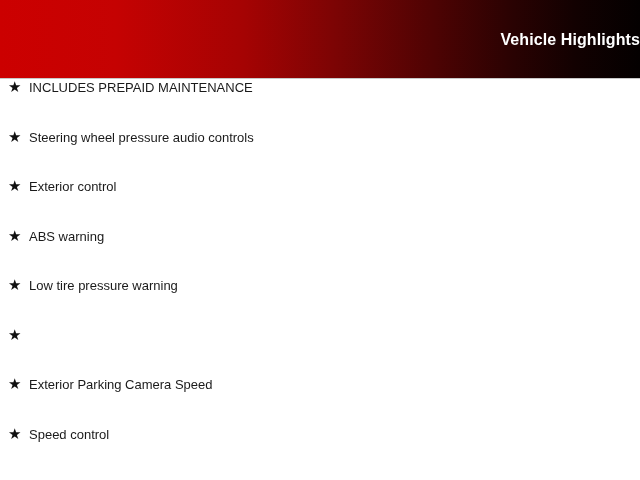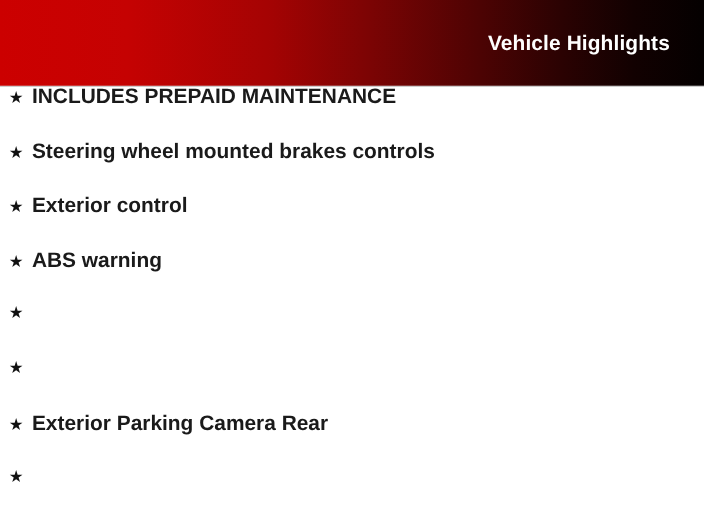--- a/index.html
+++ b/index.html
@@ -49,24 +49,23 @@
     left: 0;
     top: 78px;
     width: 640px;
     height: 1px;
     background: #9a9a9a;
     opacity: .55;
   }
 
   .banner-title {
     color: #ffffff;
-    font-size: 19px;
+    font-size: 16px;
     font-weight: bold;
     letter-spacing: .1px;
-    margin-right: 31px;
     margin-top: 1px;
     white-space: nowrap;
   }
 
   
   .highlights {
     position: absolute;
     left: 0;
     top: 79px;
     width: 640px;
@@ -85,24 +84,23 @@
     width: 21px;
     color: #111111;
     font-size: 15px;
     line-height: 1;
     text-align: left;
   }
 
   .highlight-label {
     flex: 0 1 auto;
     color: #1a1a1a;
-    font-size: 19px;
+    font-size: 13px;
     line-height: 1;
     white-space: nowrap;
-    font-weight: bold;
   }
 </style>
 </head>
 <body>
 
 <div class="page">
 
   <div class="banner">
     <span class="banner-title">Vehicle Highlights</span>
   </div>
@@ -110,45 +108,47 @@
 
   <ul class="highlights">
 
     <li class="highlight-row">
       <span class="bullet-star">★</span>
       <span class="highlight-label">INCLUDES PREPAID MAINTENANCE</span>
     </li>
 
     <li class="highlight-row">
       <span class="bullet-star">★</span>
-      <span class="highlight-label">Steering wheel mounted brakes controls</span>
+      <span class="highlight-label">Steering wheel pressure audio controls</span>
     </li>
 
     <li class="highlight-row">
       <span class="bullet-star">★</span>
       <span class="highlight-label">Exterior control</span>
     </li>
 
     <li class="highlight-row">
       <span class="bullet-star">★</span>
       <span class="highlight-label">ABS warning</span>
     </li>
 
     <li class="highlight-row">
       <span class="bullet-star">★</span>
+      <span class="highlight-label">Low tire pressure warning</span>
     </li>
 
     <li class="highlight-row">
       <span class="bullet-star">★</span>
     </li>
 
     <li class="highlight-row">
       <span class="bullet-star">★</span>
-      <span class="highlight-label">Exterior Parking Camera Rear</span>
+      <span class="highlight-label">Exterior Parking Camera Speed</span>
     </li>
 
     <li class="highlight-row">
       <span class="bullet-star">★</span>
+      <span class="highlight-label">Speed control</span>
     </li>
 
   </ul>
 
 </div>
 
 </body></html>

